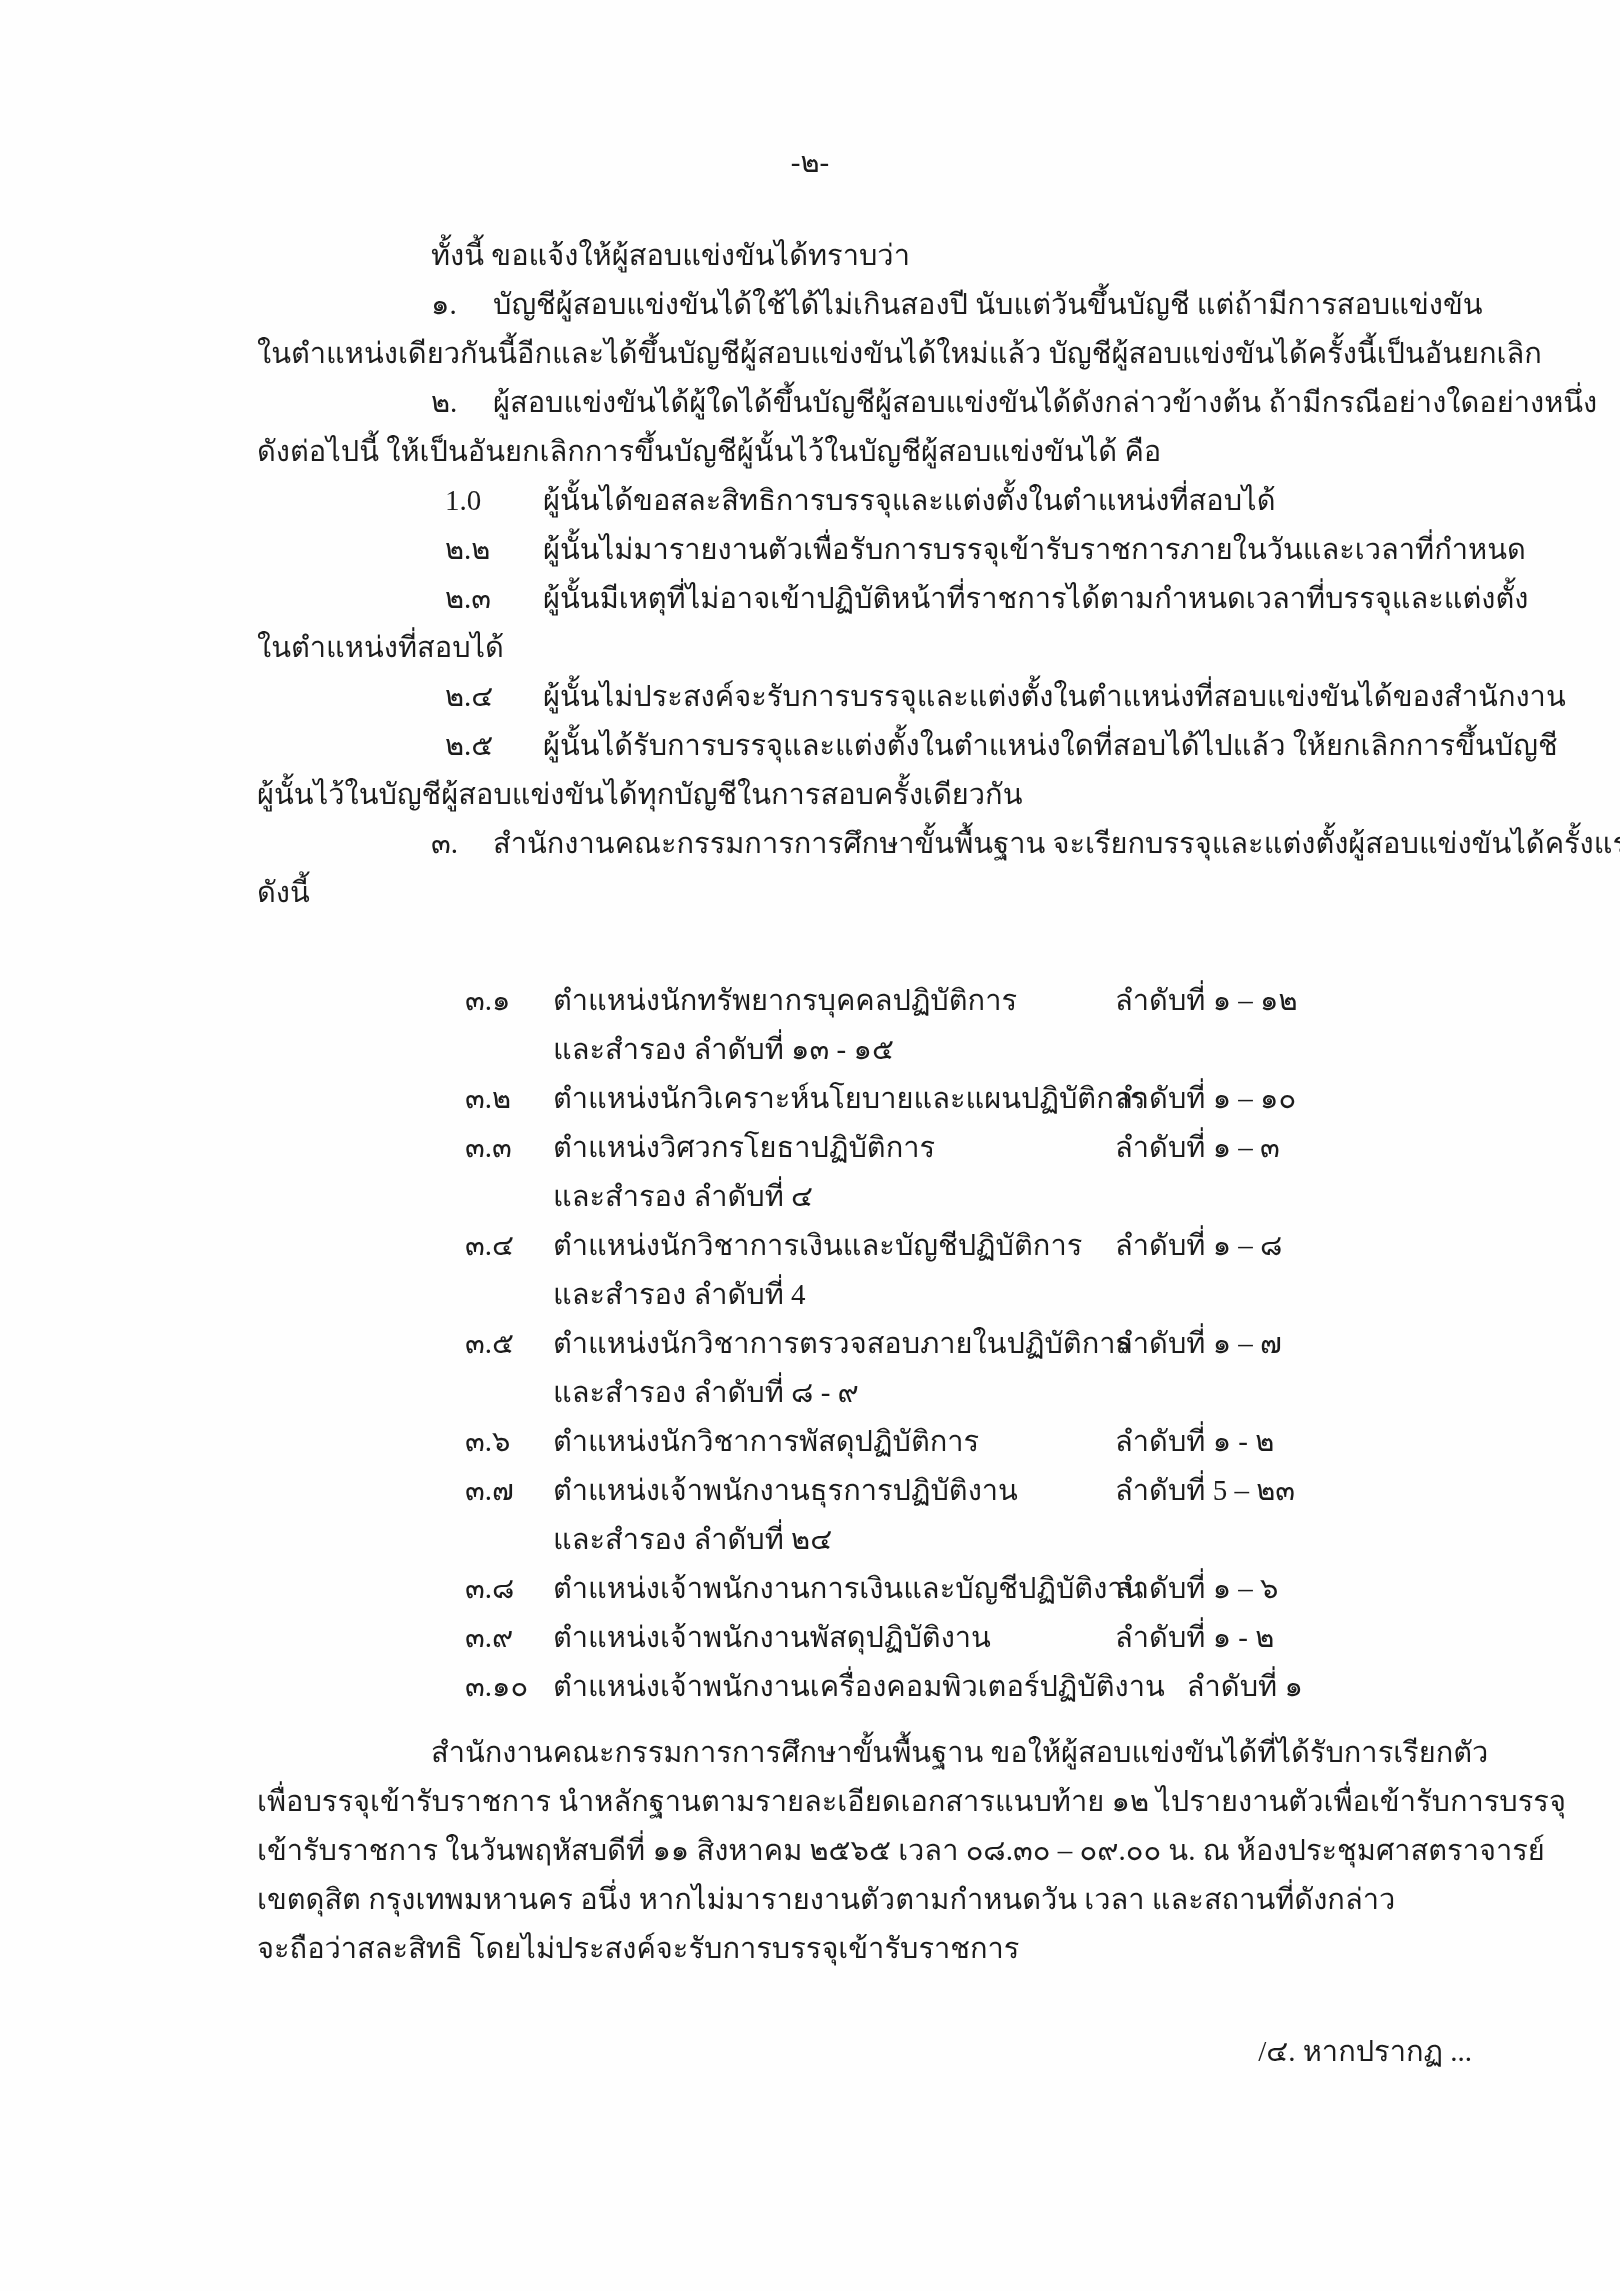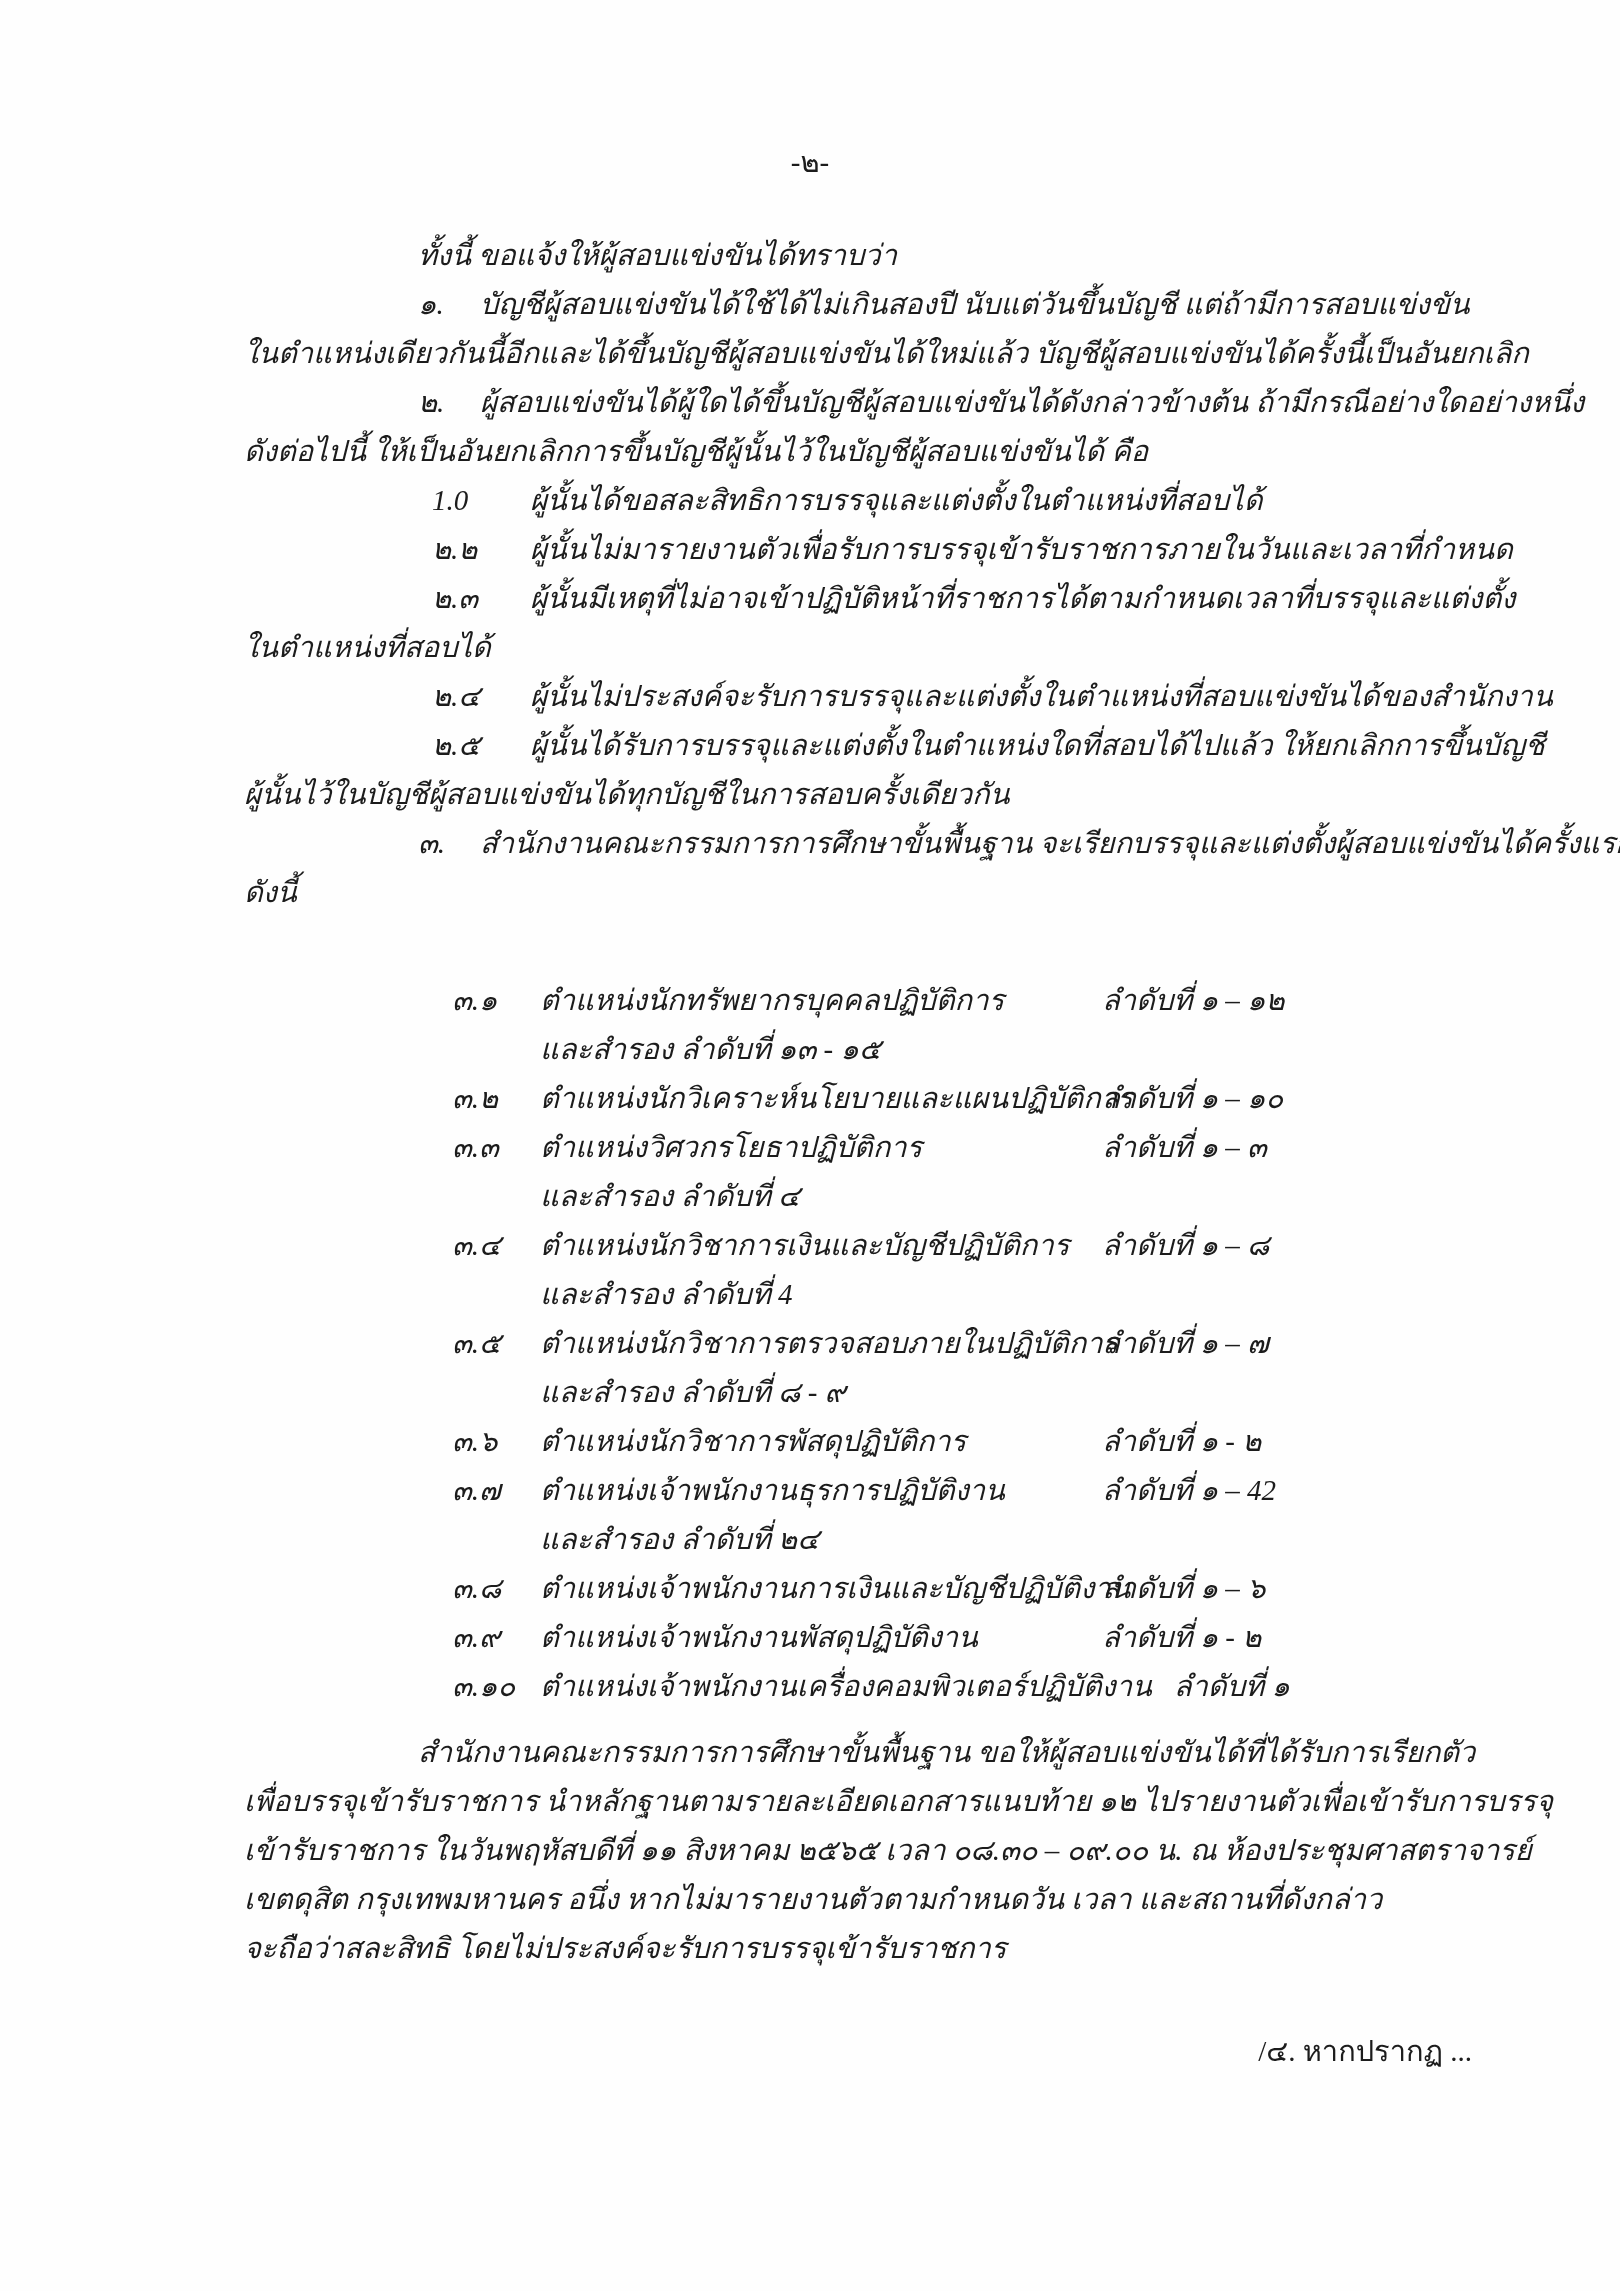--- a/index.html
+++ b/index.html
@@ -15,21 +15,21 @@
     color: #1c1c1c;
   }
   .page-number {
     position: absolute;
     top: 143px;
     left: 0;
     width: 100%;
     text-align: center;
     line-height: 39px;
   }
-  .content { position: absolute; left: 244px; width: 1238px; font-style: italic; }
+  .content { position: absolute; left: 257px; width: 1238px; }
   .body-block   { top: 231px; }
   .table-block  { top: 976px; }
   .closing-block{ top: 1728px; }
   .line { line-height: 49px; height: 49px; white-space: nowrap; }
   .ind1 { padding-left: 174px; }  
   .ind2 { padding-left: 188px; }  
   .cnum { display: inline-block; width: 62px; }   
   .snum { display: inline-block; width: 98px; }  
   .trow { padding-left: 208px; }
   .tno  { display: inline-block; width: 88px; }
@@ -114,21 +114,21 @@
     <div class="line trow">
       <span class="tno">๓.๕</span><span class="tpos">ตำแหน่งนักวิชาการตรวจสอบภายในปฏิบัติการ</span><span class="tord">ลำดับที่ ๑ – ๗</span>
     </div>
     <div class="line reserve">และสำรอง ลำดับที่ ๘ - ๙</div>
 
     <div class="line trow">
       <span class="tno">๓.๖</span><span class="tpos">ตำแหน่งนักวิชาการพัสดุปฏิบัติการ</span><span class="tord">ลำดับที่ ๑ - ๒</span>
     </div>
 
     <div class="line trow">
-      <span class="tno">๓.๗</span><span class="tpos">ตำแหน่งเจ้าพนักงานธุรการปฏิบัติงาน</span><span class="tord">ลำดับที่ ๑ – 42</span>
+      <span class="tno">๓.๗</span><span class="tpos">ตำแหน่งเจ้าพนักงานธุรการปฏิบัติงาน</span><span class="tord">ลำดับที่ 5 – ๒๓</span>
     </div>
     <div class="line reserve">และสำรอง ลำดับที่ ๒๔</div>
 
     <div class="line trow">
       <span class="tno">๓.๘</span><span class="tpos">ตำแหน่งเจ้าพนักงานการเงินและบัญชีปฏิบัติงาน</span><span class="tord">ลำดับที่ ๑ – ๖</span>
     </div>
 
     <div class="line trow">
       <span class="tno">๓.๙</span><span class="tpos">ตำแหน่งเจ้าพนักงานพัสดุปฏิบัติงาน</span><span class="tord">ลำดับที่ ๑ - ๒</span>
     </div>

